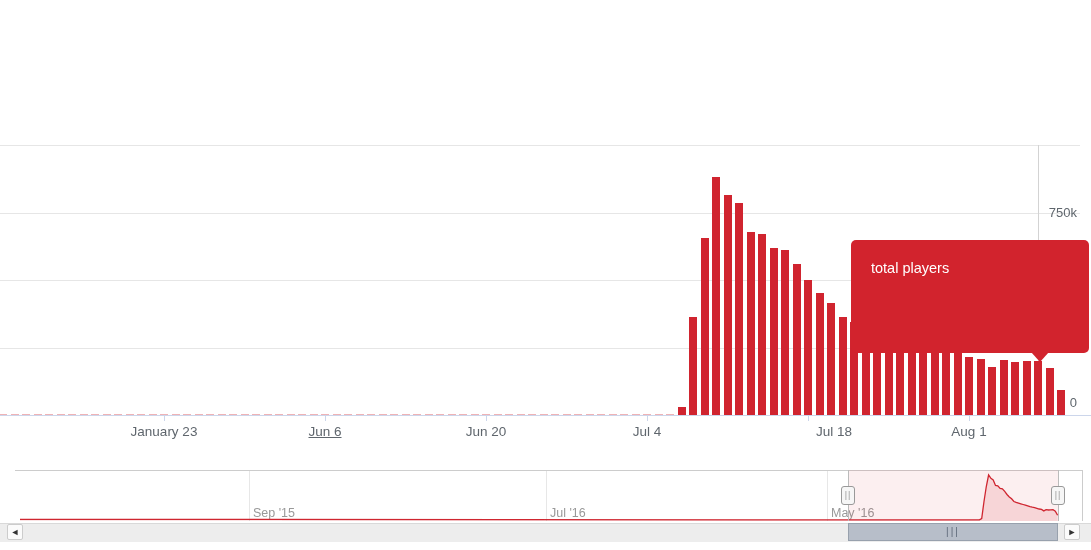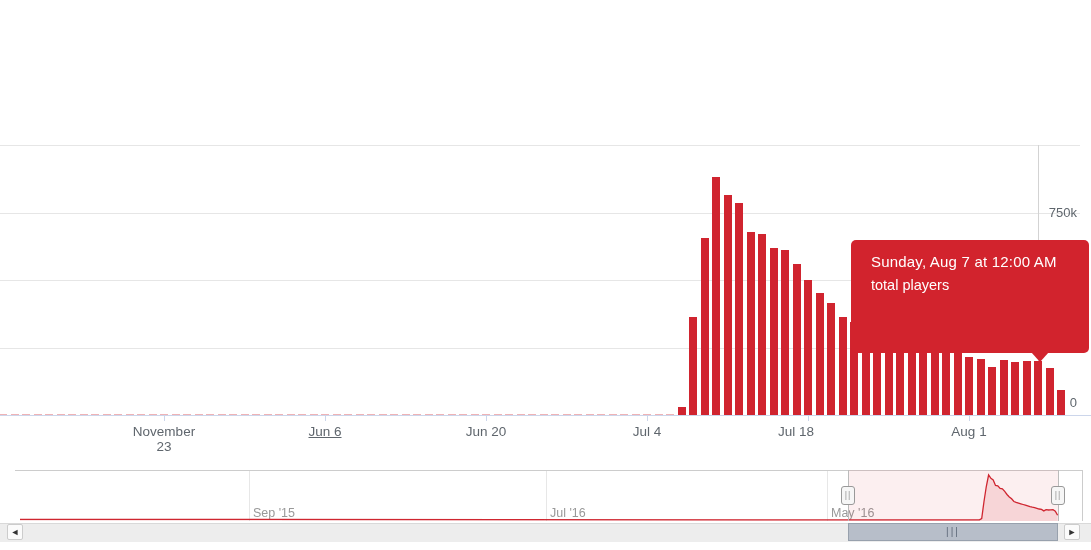--- a/index.html
+++ b/index.html
@@ -169,36 +169,35 @@
         <div class="bar" style="left: 1045.5px; height: 47px; background: rgb(208, 36, 47);"></div>
         <div class="bar" style="left: 1057px; height: 25.1px; background: rgb(208, 36, 47);"></div>
       </div>
     <div id="axis-line"></div>
     <div id="ylabels">
         <div class="ylabel" style="top: 205.5px;">750k</div>
         <div class="ylabel" style="top: 396px;">0</div>
       </div>
     <div id="xticks">
         <div class="xtick" style="left: 164px;"></div>
-        <div class="xlabel" style="left: 164px;">November 23</div>
+        <div class="xlabel" style="left: 164px;">January 23</div>
         <div class="xtick" style="left: 325px;"></div>
         <div class="xlabel" style="left: 325px; text-decoration: underline;">Jun 6</div>
         <div class="xtick" style="left: 486px;"></div>
         <div class="xlabel" style="left: 486px;">Jun 20</div>
         <div class="xtick" style="left: 647px;"></div>
         <div class="xlabel" style="left: 647px;">Jul 4</div>
         <div class="xtick" style="left: 808px;"></div>
-        <div class="xlabel" style="left: 796px;">Jul 18</div>
+        <div class="xlabel" style="left: 834px;">Jul 18</div>
         <div class="xtick" style="left: 969px;"></div>
         <div class="xlabel" style="left: 969px;">Aug 1</div>
       </div>
   </div>
 
   <div id="tooltip" style="background: rgb(210, 35, 45);">
-    <div class="tt-title">Sunday, Aug 7 at 12:00 AM</div>
     <div class="tt-sub">total players</div>
     <div class="tt-arrow" style="border-top-color: rgb(210, 35, 45);"></div>
   </div>
 
   <div id="navigator">
     <div id="nav-topline"></div>
     <div id="nav-rightline"></div>
     <div id="nav-grids">
         <div class="nav-grid" style="left: 249px;"></div>
         <div class="nav-label" style="left: 253px;">Sep '15</div>

